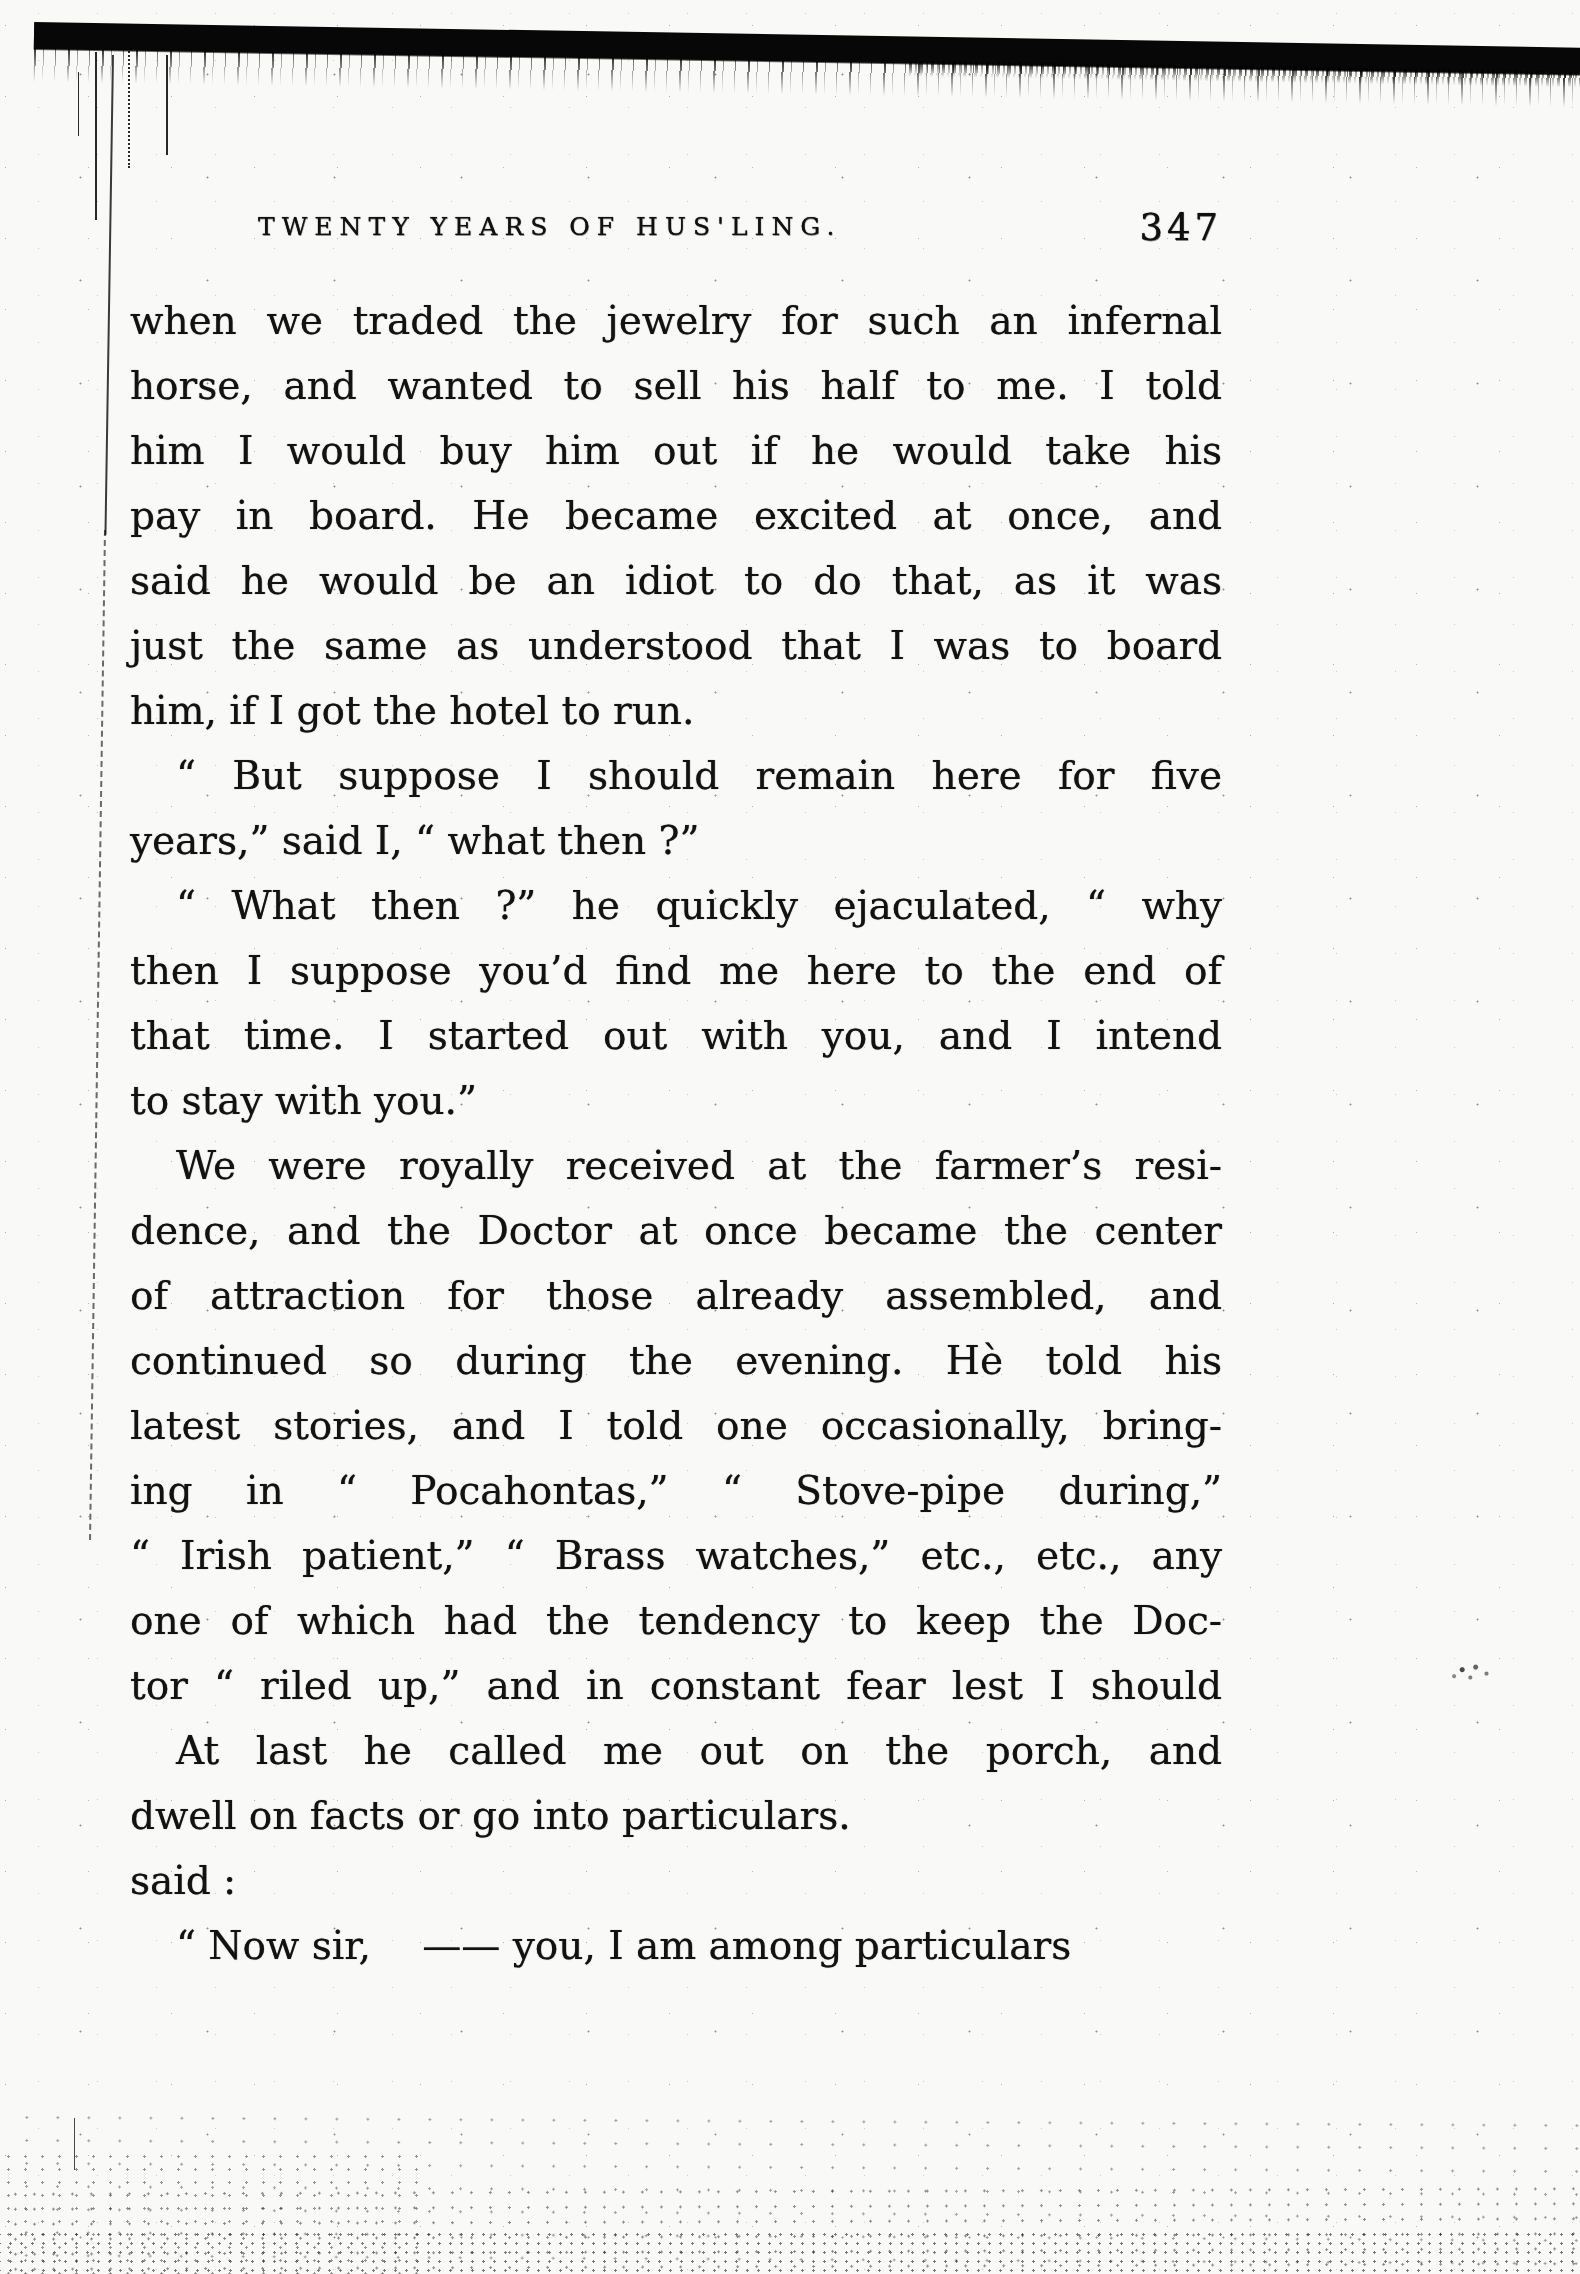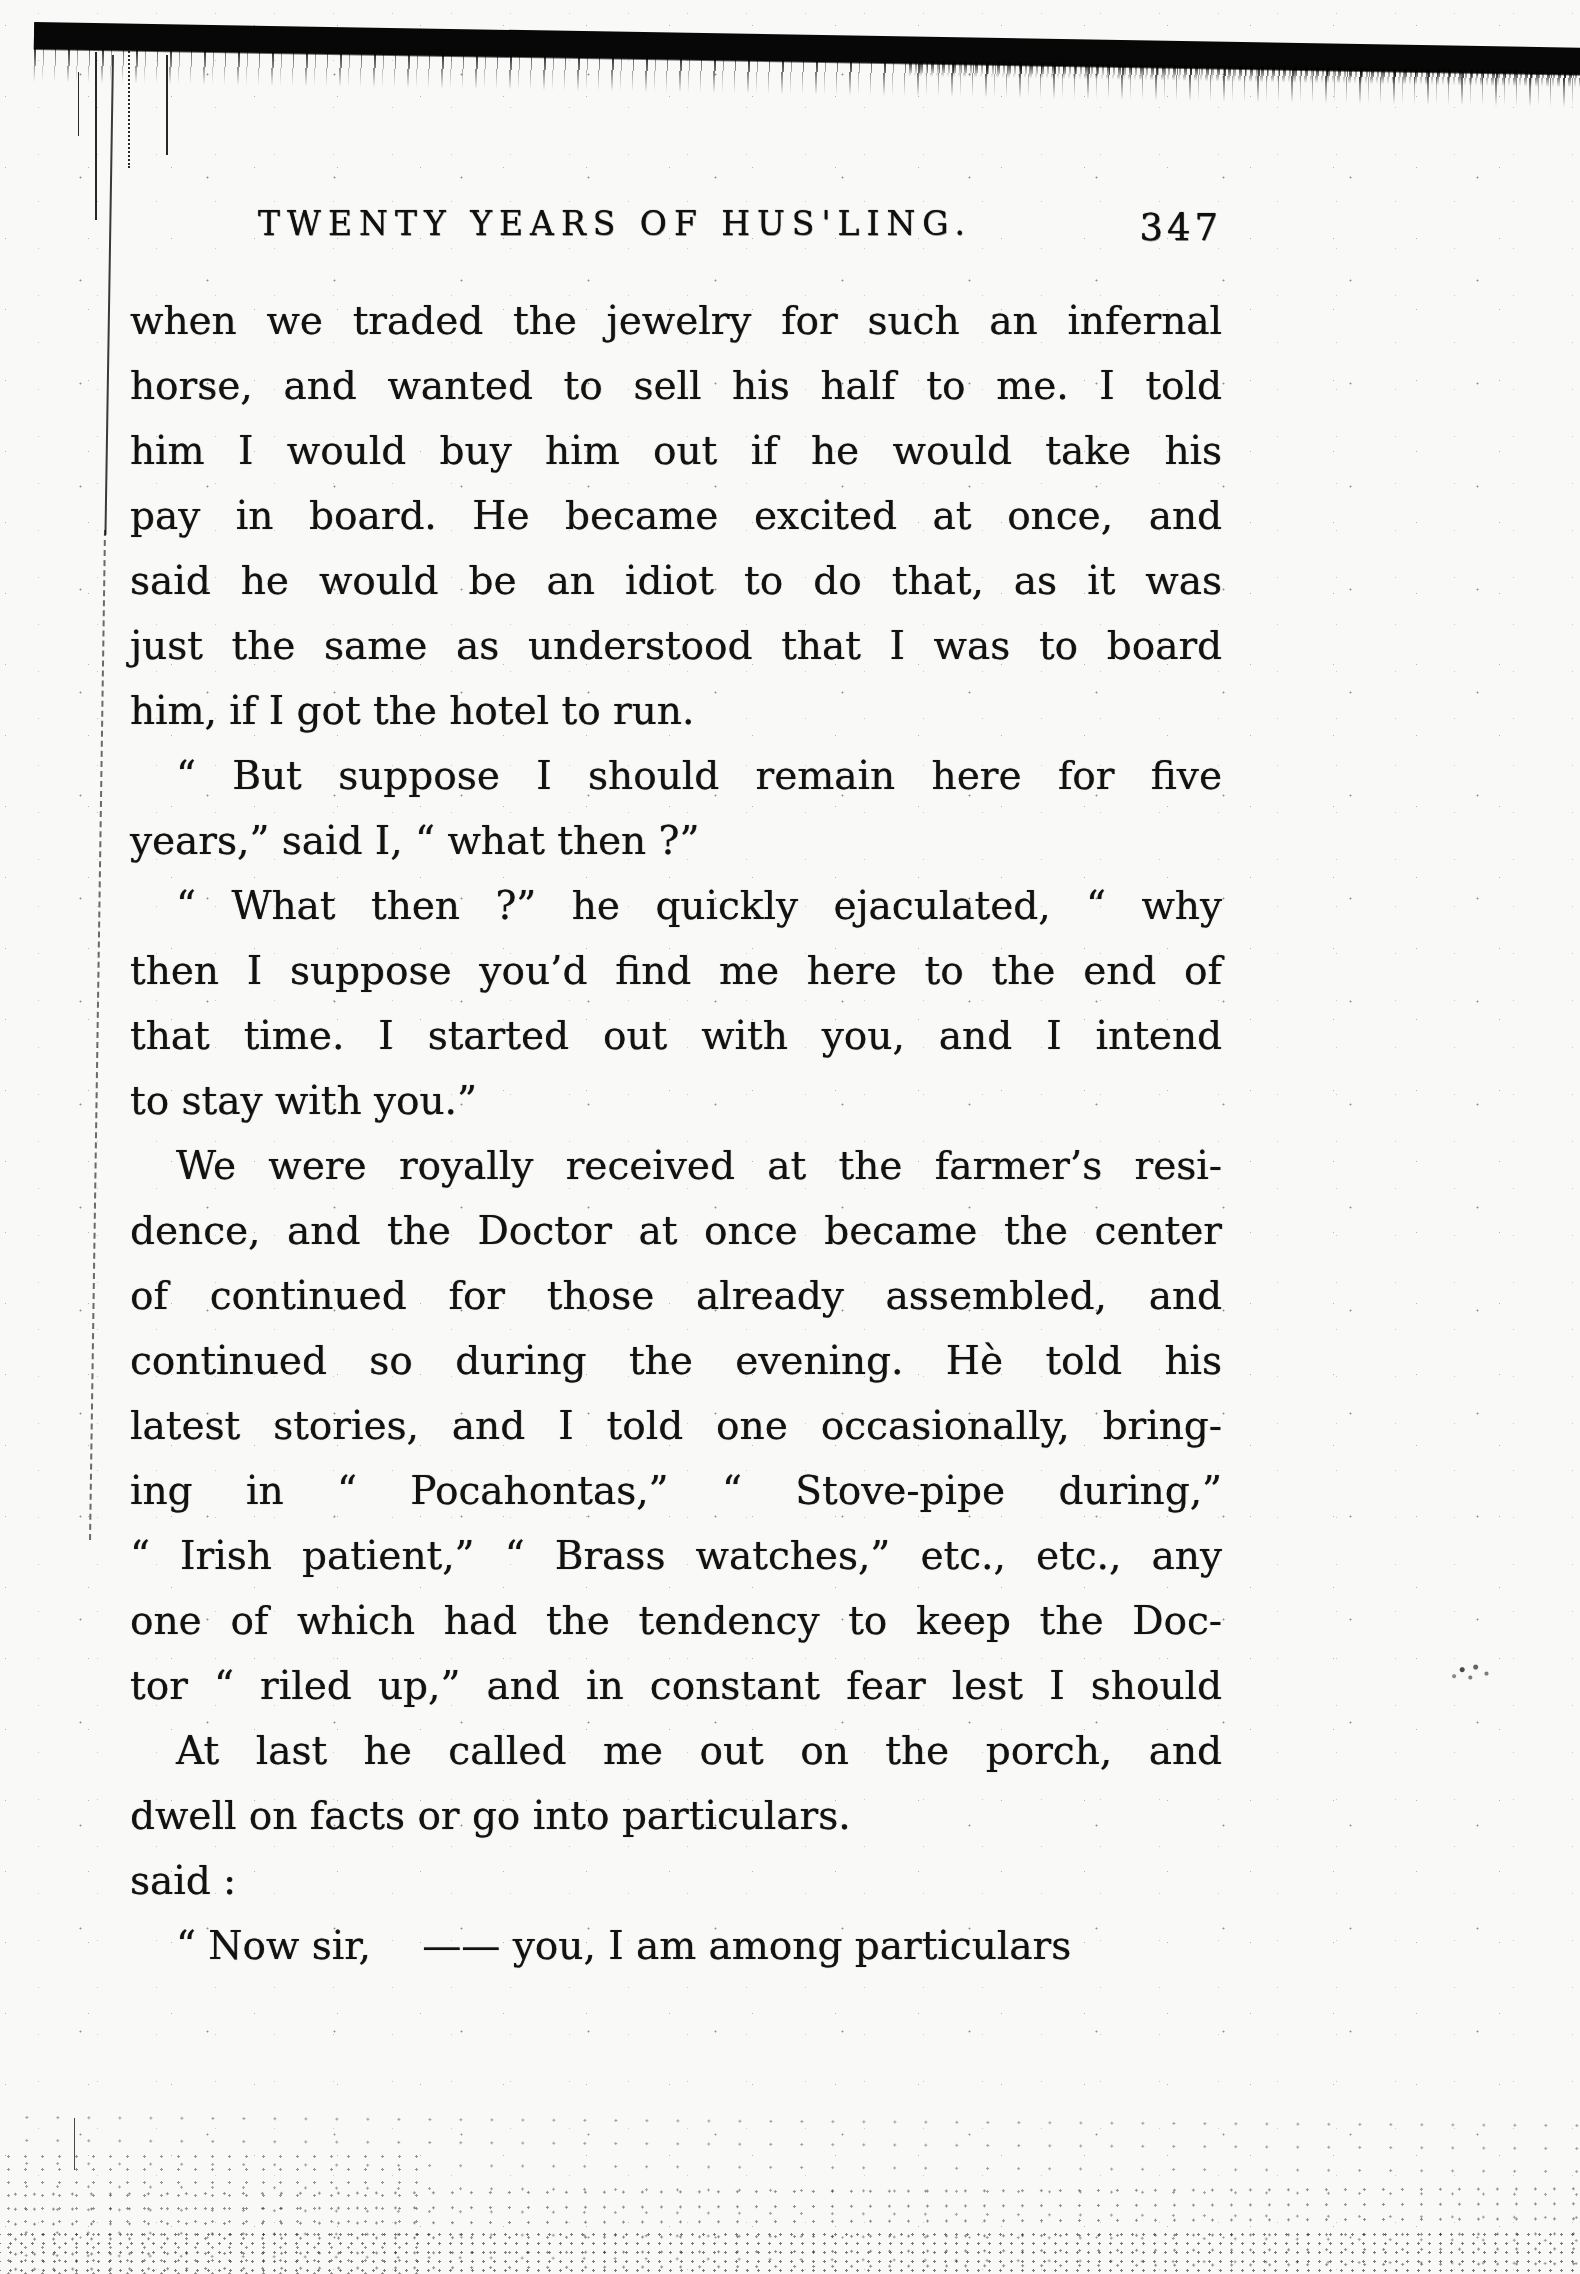--- a/index.html
+++ b/index.html
@@ -89,22 +89,22 @@
     background-size:11px 9px; background-position:3px 2px; }
   .noise.n4 { top:2150px; height:124px; width:430px; left:0; opacity:.5;
     background-image:radial-gradient(circle, rgba(0,0,0,.8) 1px, transparent 1.3px);
     background-size:17px 13px; }
   
   .running-head {
     position:absolute; left:130px; top:204px; width:1092px; height:52px;
     color:#101010;
   }
   .head-title {
-    position:absolute; left:128px; top:0;
-    font-size:33px; letter-spacing:7px; white-space:nowrap;
+    position:absolute; left:128px; top:8px;
+    font-size:25px; letter-spacing:7px; white-space:nowrap;
     text-shadow:0 0 1px rgba(0,0,0,.8), 0.5px 0.5px 0 rgba(0,0,0,.35);
   }
   .page-number {
     position:absolute; right:0; top:2px;
     font-size:37px; letter-spacing:4px;
     text-shadow:0 0 1px rgba(0,0,0,.8), 0.6px 0.6px 0 rgba(0,0,0,.4);
     margin-left:32px;
   }
   
   .text-column {
@@ -156,21 +156,21 @@
       <div class="line">just the same as understood that I was to board</div>
       <div class="line para-end">him, if I got the hotel to run.</div>
       <div class="line indent">“ But suppose I should remain here for five</div>
       <div class="line para-end">years,” said I, “ what then ?”</div>
       <div class="line indent">“ What then ?” he quickly ejaculated, “ why</div>
       <div class="line">then I suppose you’d find me here to the end of</div>
       <div class="line">that time.  I started out with you, and I intend</div>
       <div class="line para-end">to stay with you.”</div>
       <div class="line indent">We were royally received at the farmer’s resi-</div>
       <div class="line">dence, and the Doctor at once became the center</div>
-      <div class="line">of continued for those already assembled, and</div>
+      <div class="line">of attraction for those already assembled, and</div>
       <div class="line">continued so during the evening.  Hè told his</div>
       <div class="line">latest stories, and I told one occasionally, bring-</div>
       <div class="line">ing in “ Pocahontas,” “ Stove-pipe during,”</div>
       <div class="line">“ Irish patient,” “ Brass watches,” etc., etc., any</div>
       <div class="line">one of which had the tendency to keep the Doc-</div>
       <div class="line">tor “ riled up,” and in constant fear lest I should</div>
       <div class="line indent">At last he called me out on the porch, and</div>
       <div class="line para-end">dwell on facts or go into particulars.</div>
       <div class="line para-end">said :</div>
       <div class="line indent para-end">“ Now sir,  —— you, I am among particulars</div>

